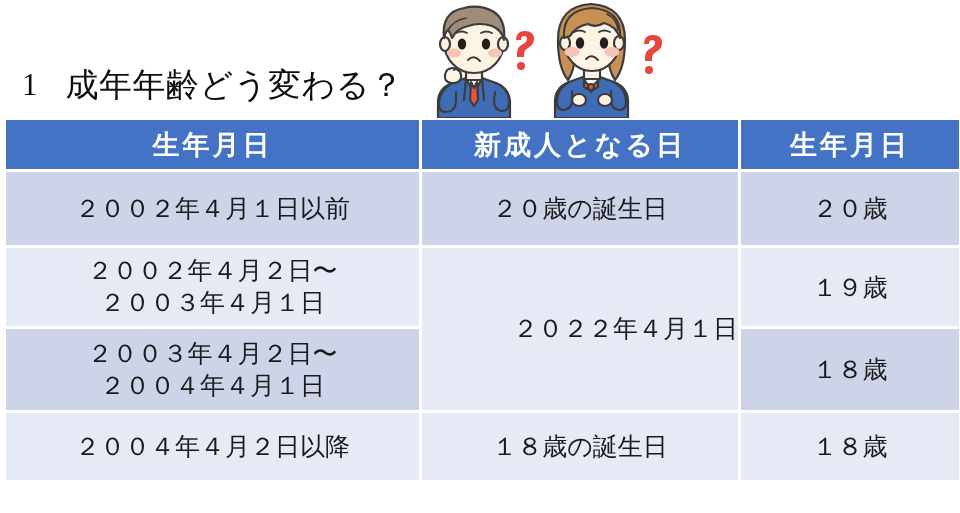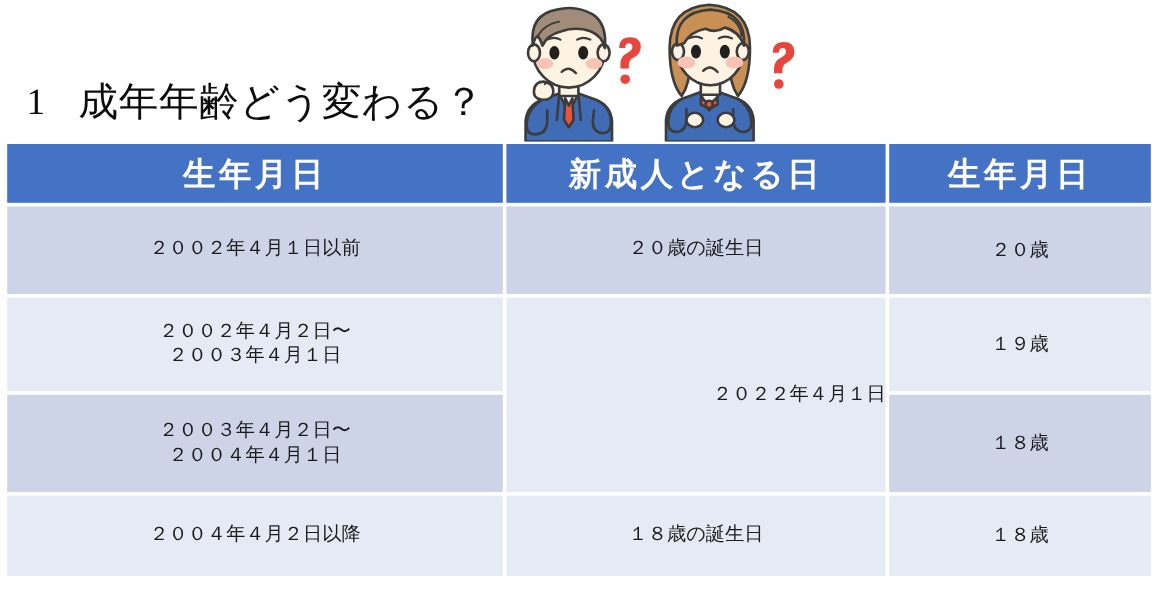--- a/index.html
+++ b/index.html
@@ -86,21 +86,21 @@
     font-weight: bold;
     letter-spacing: 3px;
     height: 49px;
     text-align: center;
     vertical-align: middle;
     padding: 0;
     border: 0;
   }
 
   td.cell {
-    font-size: 16px;
+    font-size: 25px;
     font-weight: 400;
     color: #1a1a1a;
     text-align: center;
     vertical-align: middle;
     padding: 0;
     border: 0;
     letter-spacing: 0px;
     font-family: "Liberation Serif", "DejaVu Serif", serif;
   }
   td.tint-dark { background: #ced4e8; }

